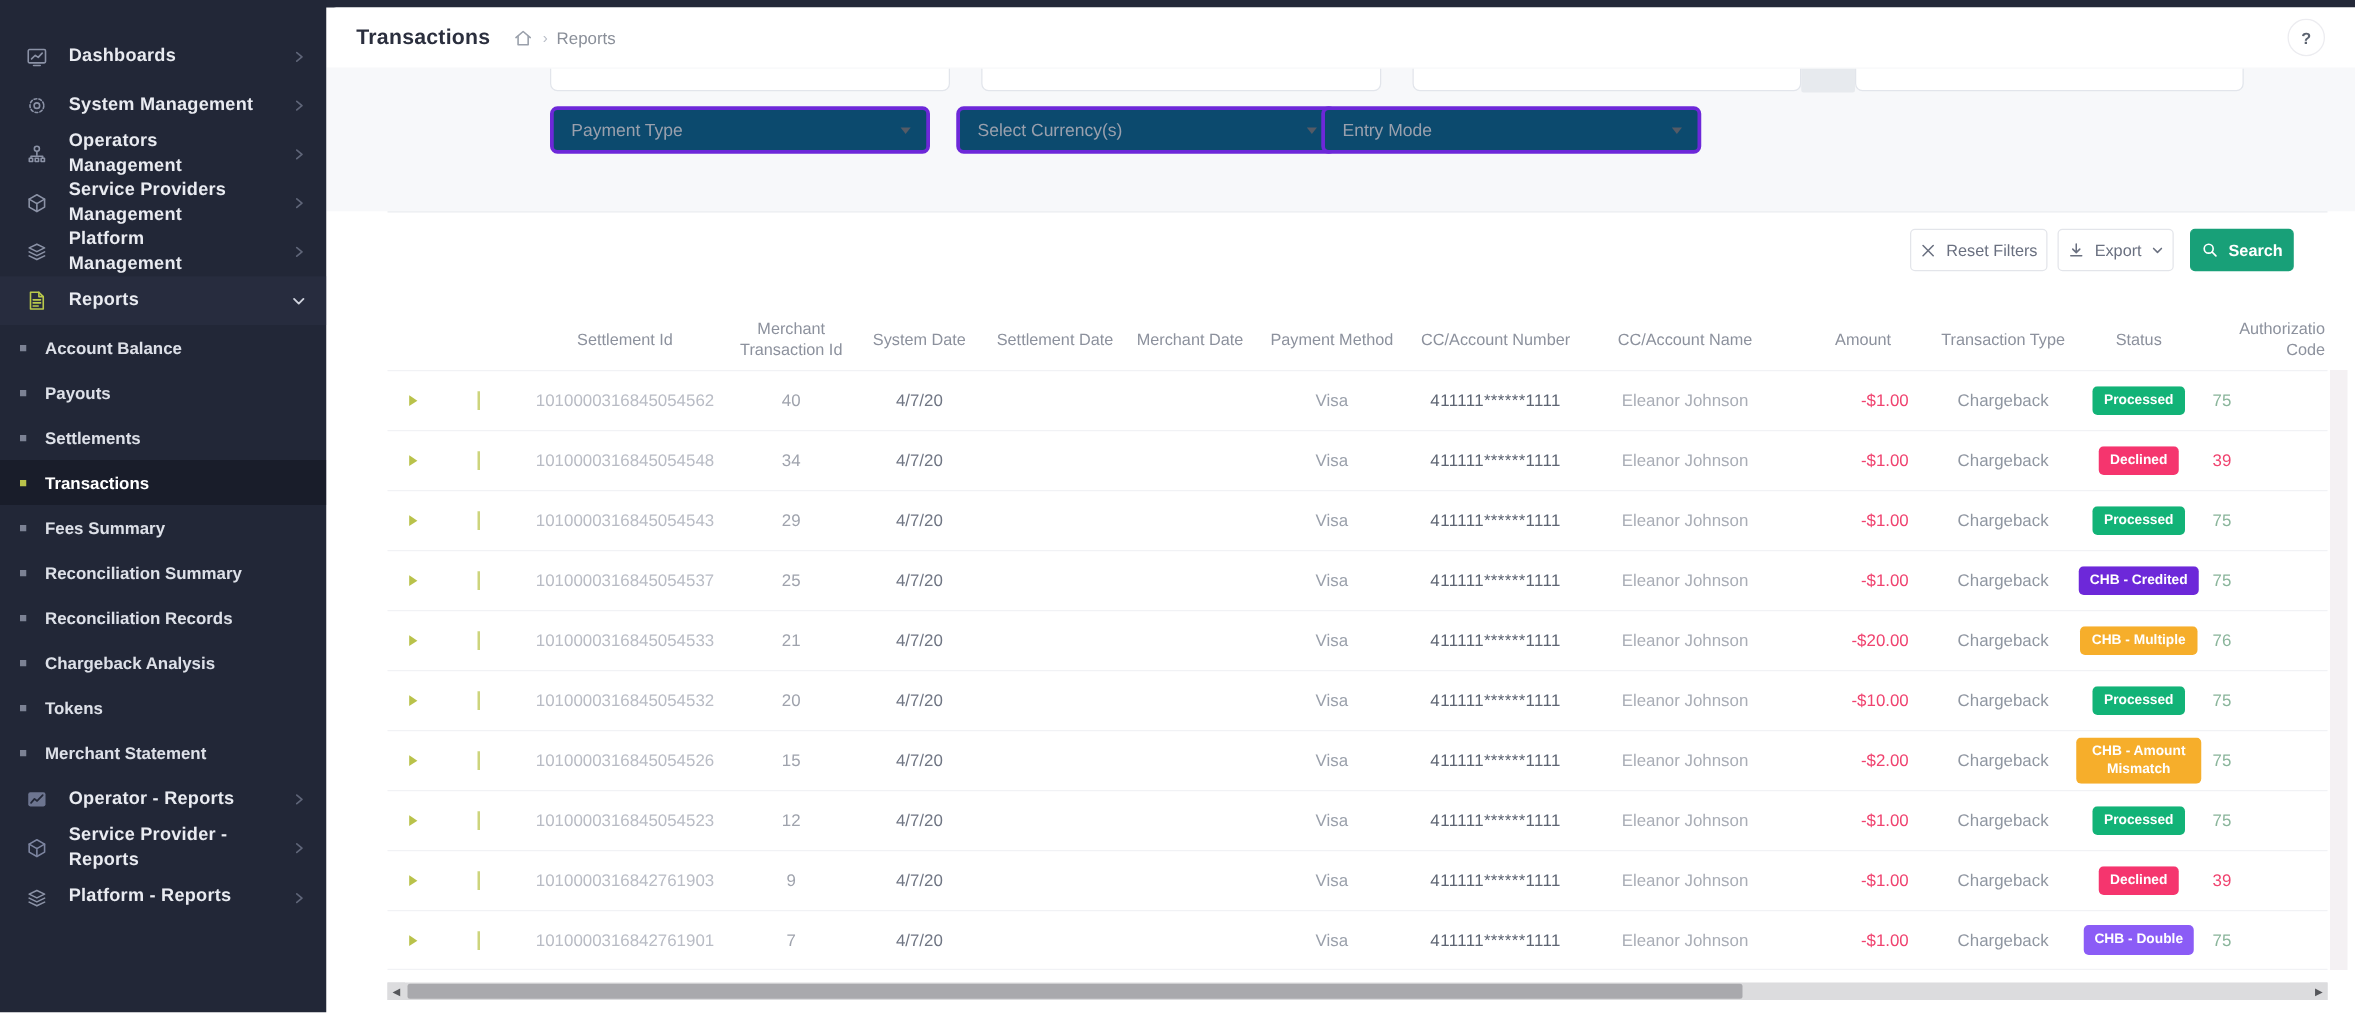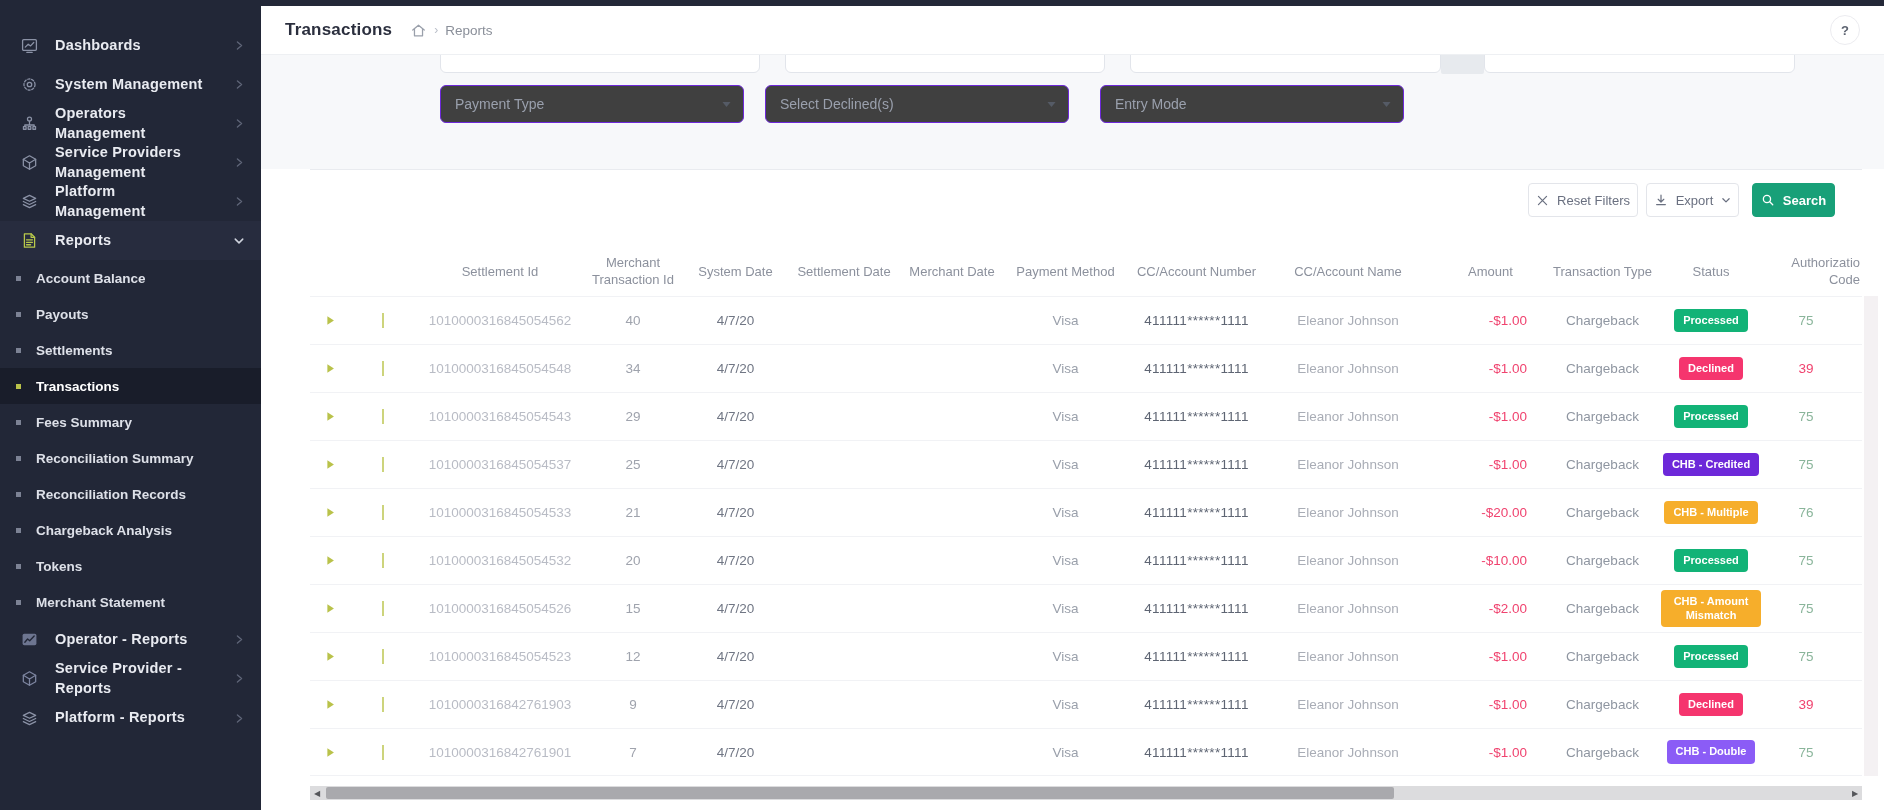--- a/index.html
+++ b/index.html
@@ -30,21 +30,21 @@
   .crumb-link { font-size:13.5px; color:#8a8f99; }
   .help-btn { margin-left:auto; width:30px; height:30px; border-radius:50%; border:1px solid #ececf0; background:#fff; color:#5c6370; font-size:13px; font-weight:700; display:flex; align-items:center; justify-content:center; cursor:pointer; }
 
   
   .content { position:absolute; left:261px; top:55px; width:1623px; height:755px; background:#fff; overflow:hidden; }
   .filter-band { position:absolute; left:0; top:0; width:1623px; height:114px; background:#f7f8fa; }
 
   .cut-input { position:absolute; top:-20px; height:38px; background:#fff; border:1px solid #e2e5eb; border-radius:6px; }
   .mini-btn { position:absolute; top:-2px; height:21px; width:43px; background:#e7eaee; border-radius:2px; cursor:pointer; }
 
-  .dd { position:absolute; top:30px; height:38px; width:304px; background:#404040; border:1px solid #6d28d9; border-radius:6px; display:flex; align-items:center; padding:0 12px 0 14px; cursor:pointer; }
+  .dd { position:absolute; top:30px; height:38px; width:304px; background:#0c4a6e; border:3px solid #6d28d9; border-radius:6px; display:flex; align-items:center; padding:0 12px 0 14px; cursor:pointer; }
   .dd .dd-label { font-size:14px; color:#9aa0ad; flex:1; }
   .dd .dd-caret { color:#555b66; display:flex; }
 
   .content-divider { position:absolute; left:49px; top:114px; width:1552px; height:1px; background:#e9ebef; }
 
   
   .toolbar-btn { position:absolute; top:128px; height:34px; border-radius:4px; display:flex; align-items:center; justify-content:center; gap:8px; font-size:13px; cursor:pointer; border:1px solid #e3e5ea; background:#fff; color:#6a7080; font-weight:400; }
   .btn-reset { left:1267px; width:110px; }
   .btn-export { left:1385px; width:93px; }
   .btn-search { left:1491px; width:83px; background:#18A078; border-color:#18A078; color:#fff; font-weight:700; }
@@ -56,21 +56,21 @@
   .trow { display:flex; height:48px; align-items:center; border-top:1px solid #f1f2f5; background:#fff; }
   .trow:last-child { border-bottom:1px solid #f1f2f5; }
   .td { font-size:13.5px; text-align:center; overflow:hidden; }
 
   .c0{width:40px;} .c1{width:65px;} .c2{width:170px;} .c3{width:96px;} .c4{width:109px;}
   .c5{width:108px;} .c6{width:108px;} .c7{width:119px;} .c8{width:143px;} .c9{width:160px;}
   .c10{width:125px;} .c11{width:99px;} .c12{width:118px;} .c13{width:92px;}
 
   .th.c13 { text-align:right; padding-right:2px; }
   .td.c10 { text-align:right; padding-right:26px; }
-  .td.c13 { text-align:center; padding-right:20px; }
+  .td.c13 { text-align:left; padding-right:20px; }
 
   .cell-txnid { color:#b9bcc5; }
   .cell-num   { color:#9fa3ad; }
   .cell-date  { color:#707684; }
   .cell-pay   { color:#9aa0ab; }
   .cell-ccnum { color:#5e6573; letter-spacing:.3px; }
   .cell-ccname{ color:#a9adb6; }
   .cell-type  { color:#8f96a1; }
 
   .expand-arrow { display:flex; justify-content:center; cursor:pointer; }
@@ -321,28 +321,28 @@
 
   <div class="dd" style="left:179px;">
     <span class="dd-label">Payment Type</span>
     <span class="dd-caret">
         <svg width="9" height="7" viewBox="0 0 10 7">
           <path d="M0.5 0.8h9L5 6.4z" fill="#555b66"></path>
         </svg>
       </span>
   </div>
   <div class="dd" style="left:504px;">
-    <span class="dd-label">Select Declined(s)</span>
+    <span class="dd-label">Select Currency(s)</span>
     <span class="dd-caret">
         <svg width="9" height="7" viewBox="0 0 10 7">
           <path d="M0.5 0.8h9L5 6.4z" fill="#555b66"></path>
         </svg>
       </span>
   </div>
-  <div class="dd" style="left:839px;">
+  <div class="dd" style="left:796px;">
     <span class="dd-label">Entry Mode</span>
     <span class="dd-caret">
         <svg width="9" height="7" viewBox="0 0 10 7">
           <path d="M0.5 0.8h9L5 6.4z" fill="#555b66"></path>
         </svg>
       </span>
   </div>
 
   <div class="content-divider"></div>
 

